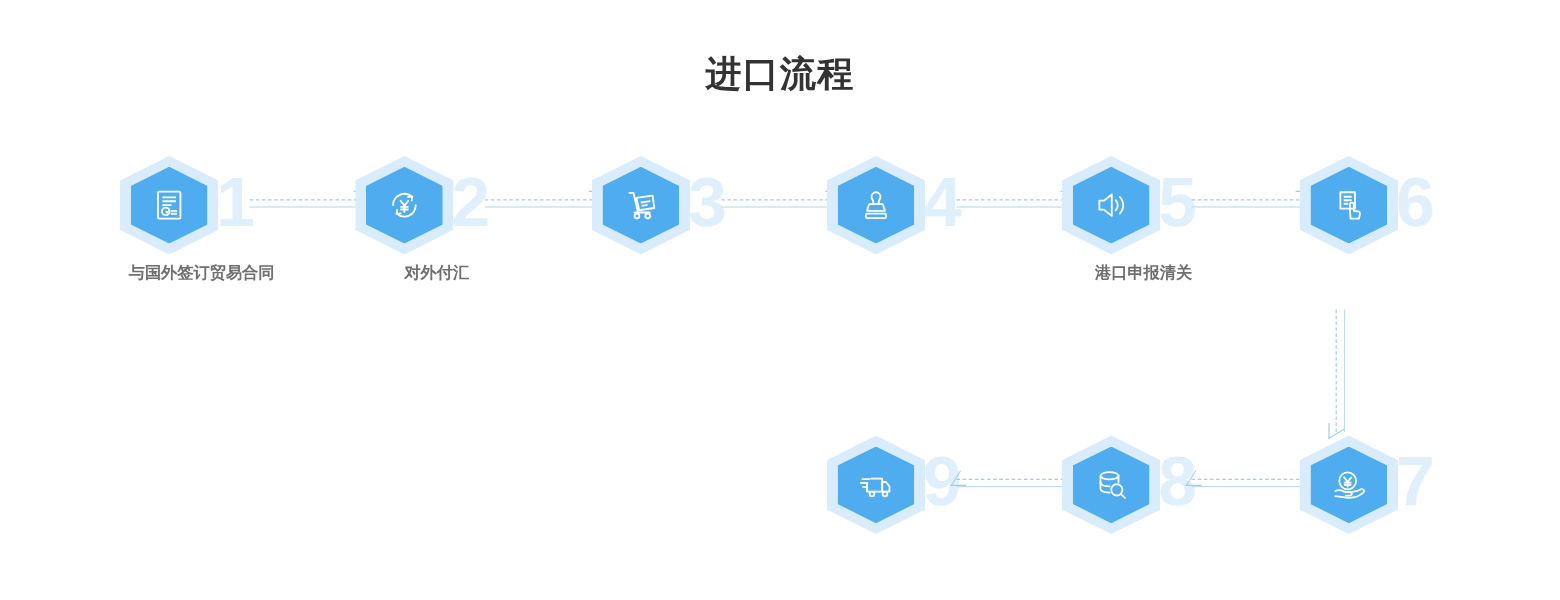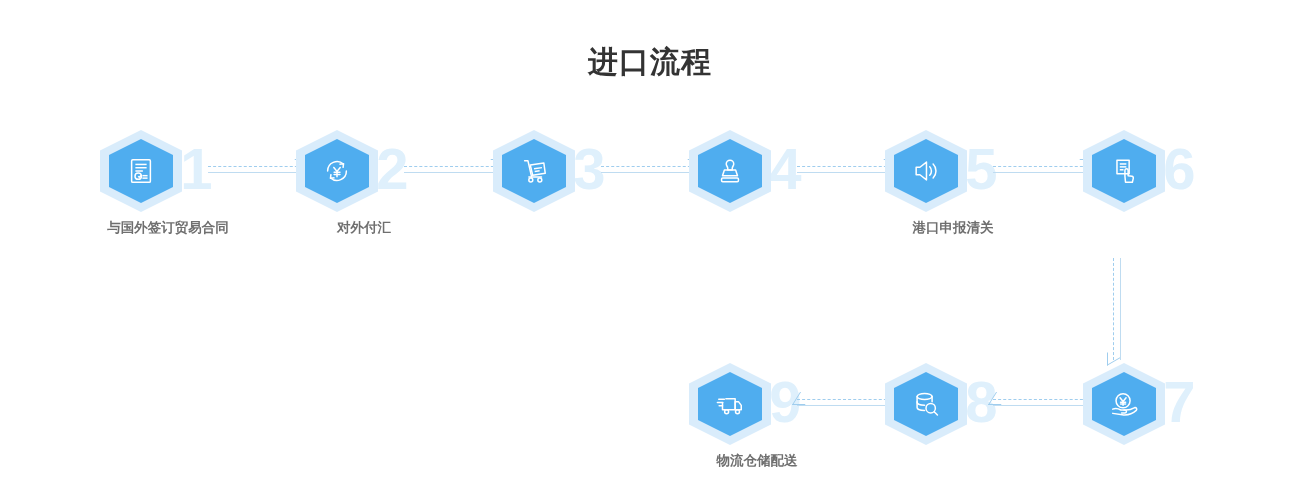--- a/index.html
+++ b/index.html
@@ -314,21 +314,20 @@
     <svg width="30" height="30" viewBox="0 0 32 32" fill="none" stroke="#ffffff" stroke-width="1.6">
       <path d="M11 10.5 L21.5 10.5 L21.5 22 L8 22 L8 15" stroke-linejoin="round"></path>
       <path d="M21.5 13.5 L25 13.5 L28 17.5 L28 22 L21.5 22 Z" stroke-linejoin="round"></path>
       <circle cx="12.4" cy="24.2" r="2.1"></circle>
       <circle cx="24" cy="24.2" r="2.1"></circle>
       <line x1="4" y1="11" x2="10" y2="11" stroke-linecap="round"></line>
       <line x1="2.5" y1="14.4" x2="8.4" y2="14.4" stroke-linecap="round"></line>
       <line x1="4.4" y1="17.8" x2="8" y2="17.8" stroke-linecap="round"></line>
     </svg>
   </div>
-  <div class="node-label">物流仓储配送</div>
 </div>
 
 <div class="conn-h to-left" style="left:797px; top:396px; width:95px;">
   <div class="dash"></div>
   <div class="solid"></div>
   <div class="head"></div>
 </div>
 
 <div class="flow-node" style="left:880px; top:366px;">
   <div class="node-number">08</div>

